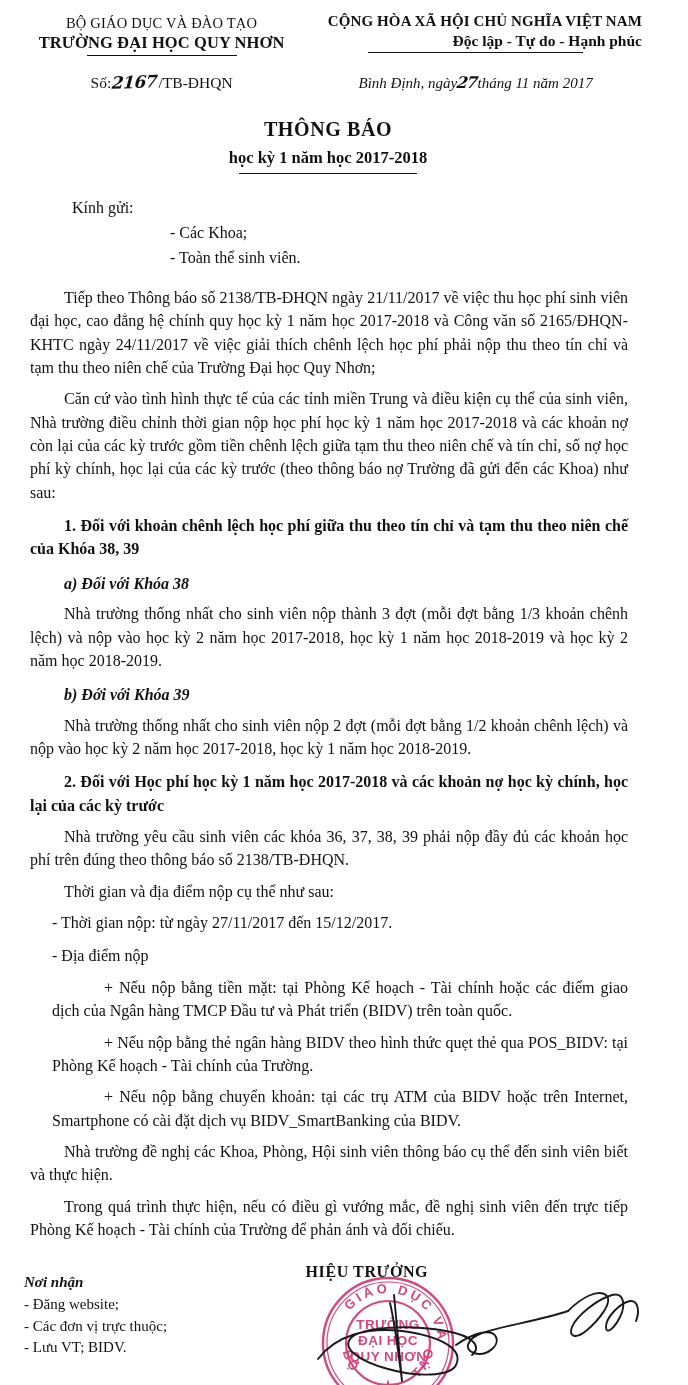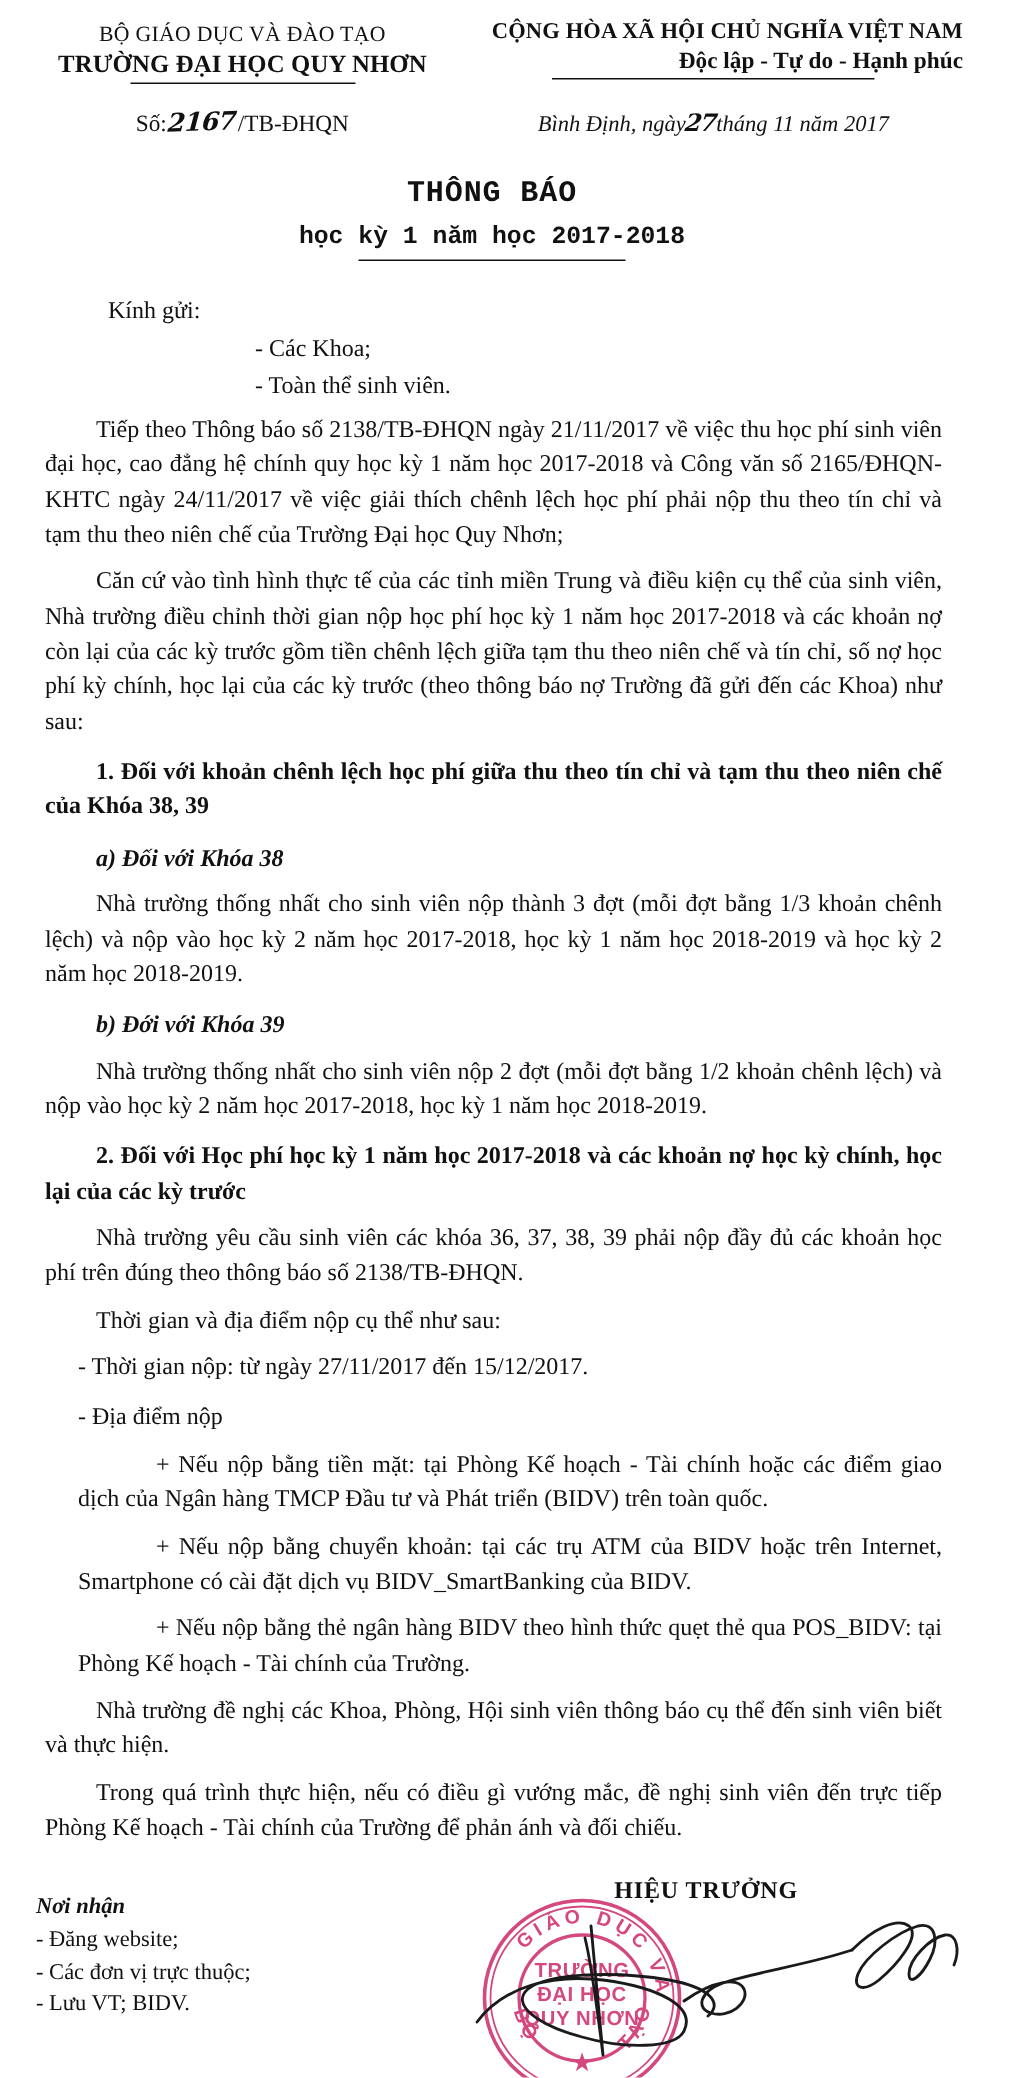--- a/index.html
+++ b/index.html
@@ -112,21 +112,20 @@
     font-size: 16px;
     letter-spacing: -1px;
     display: inline-block;
     transform: skewX(-8deg);
   }
 
   
   .title-block {
     text-align: center;
     margin-top: 24px;
-    font-family: Liberation Mono, monospace;
   }
   .main-title {
     font-size: 20px;
     font-weight: bold;
     letter-spacing: .6px;
     line-height: 1.35;
   }
   .subtitle {
     font-size: 16.5px;
     font-weight: bold;
@@ -150,21 +149,21 @@
   .recipients .kg { display: block; }
   .recipients .rcp {
     display: block;
     padding-left: 98px;
   }
 
   
   .body-block {
     padding: 0 28px 0 30px;
     box-sizing: border-box;
-    margin-top: 4px;
+    margin-top: 15px;
   }
   p.para {
     font-size: 16px;
     line-height: 1.46;
     margin: 0 0 8px 0;
     text-align: justify;
     text-indent: 34px;
     text-justify: inter-word;
   }
   p.heading-b {
@@ -220,21 +219,21 @@
     line-height: 1.5;
   }
   .recv-item {
     font-size: 15px;
     line-height: 1.45;
     display: block;
   }
   .signature {
     width: 54%;
     position: relative;
-    text-align: center;
+    text-align: left;
     padding-top: 6px;
   }
   .sig-title {
     font-size: 16px;
     font-weight: bold;
     letter-spacing: .6px;
     position: relative;
     z-index: 4;
   }
 
@@ -309,22 +308,22 @@
     <p class="para">Nhà trường thống nhất cho sinh viên nộp 2 đợt (mỗi đợt bằng 1/2 khoản chênh lệch) và nộp vào học kỳ 2 năm học 2017-2018, học kỳ 1 năm học 2018-2019.</p>
 
     <p class="heading-b">2. Đối với Học phí học kỳ 1 năm học 2017-2018 và các khoản nợ học kỳ chính, học lại của các kỳ trước</p>
     <p class="para">Nhà trường yêu cầu sinh viên các khóa 36, 37, 38, 39 phải nộp đầy đủ các khoản học phí trên đúng theo thông báo số 2138/TB-ĐHQN.</p>
 
     <p class="para">Thời gian và địa điểm nộp cụ thể như sau:</p>
     <p class="dash">- Thời gian nộp: từ ngày 27/11/2017 đến 15/12/2017.</p>
     <p class="dash">- Địa điểm nộp</p>
 
     <p class="plus">+ Nếu nộp bằng tiền mặt: tại Phòng Kế hoạch - Tài chính hoặc các điểm giao dịch của Ngân hàng TMCP Đầu tư và Phát triển (BIDV) trên toàn quốc.</p>
+    <p class="plus">+ Nếu nộp bằng thẻ ngân hàng BIDV theo hình thức quẹt thẻ qua POS_BIDV: tại Phòng Kế hoạch - Tài chính của Trường.</p>
     <p class="plus">+ Nếu nộp bằng chuyển khoản: tại các trụ ATM của BIDV hoặc trên Internet, Smartphone có cài đặt dịch vụ BIDV_SmartBanking của BIDV.</p>
-    <p class="plus">+ Nếu nộp bằng thẻ ngân hàng BIDV theo hình thức quẹt thẻ qua POS_BIDV: tại Phòng Kế hoạch - Tài chính của Trường.</p>
 
     <p class="para">Nhà trường đề nghị các Khoa, Phòng, Hội sinh viên thông báo cụ thể đến sinh viên biết và thực hiện.</p>
     <p class="para">Trong quá trình thực hiện, nếu có điều gì vướng mắc, đề nghị sinh viên đến trực tiếp Phòng Kế hoạch - Tài chính của Trường để phản ánh và đối chiếu.</p>
   </div>
 
   <div class="footer">
 
     <div class="recv">
       <div class="recv-title">Nơi nhận</div>
       <span class="recv-item">- Đăng website;</span>

